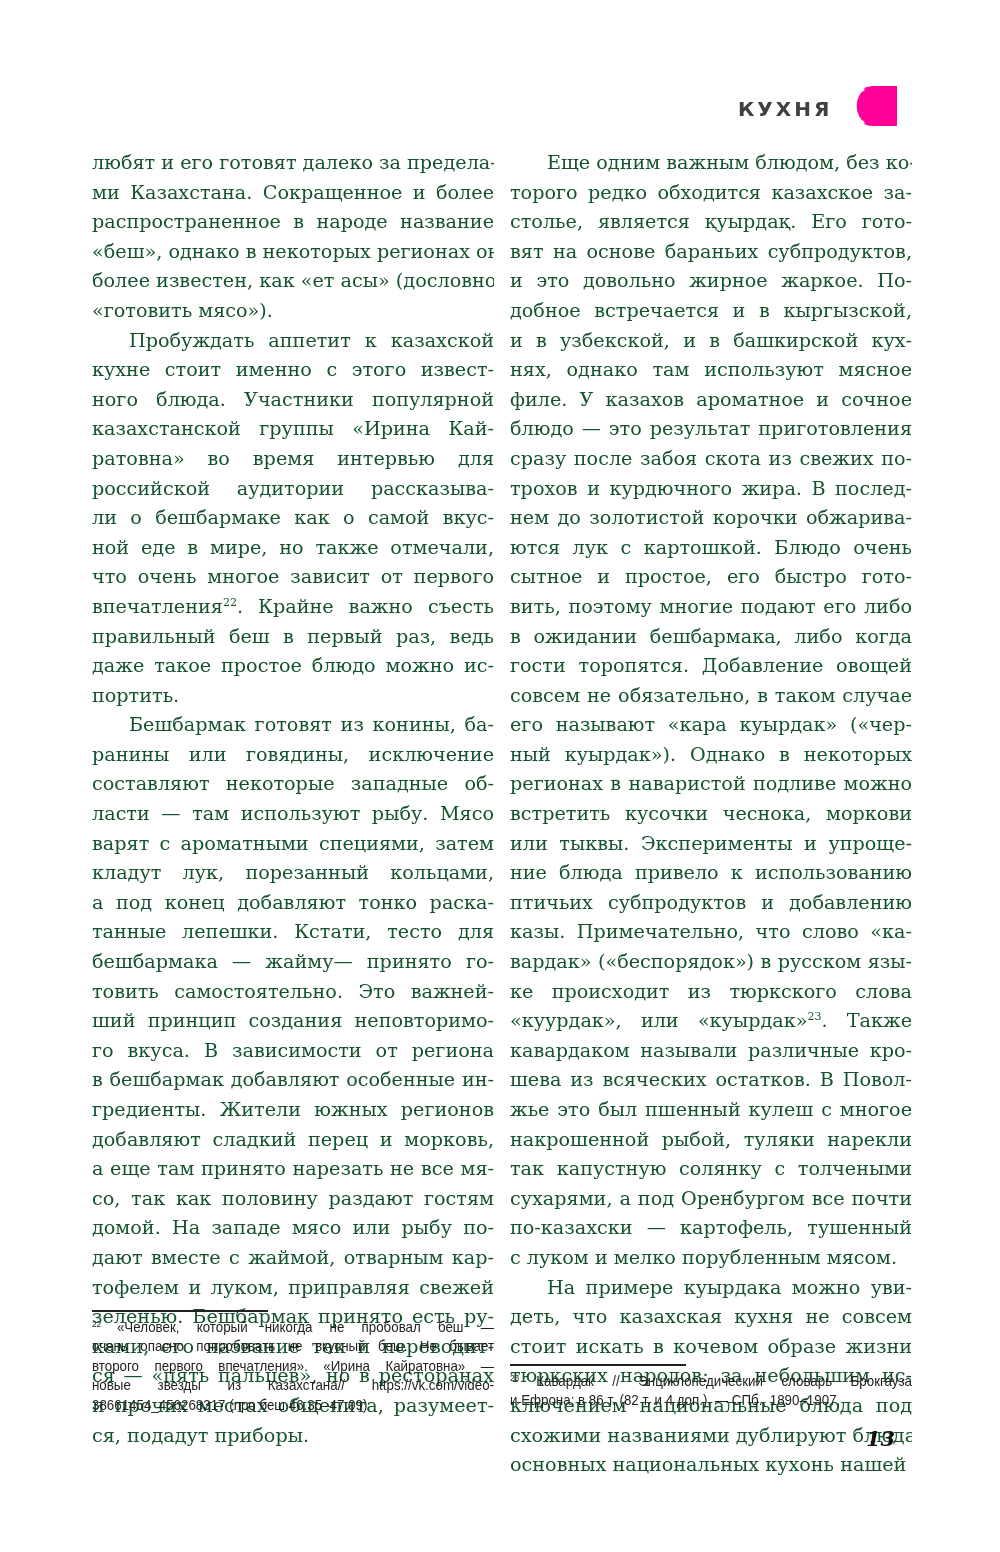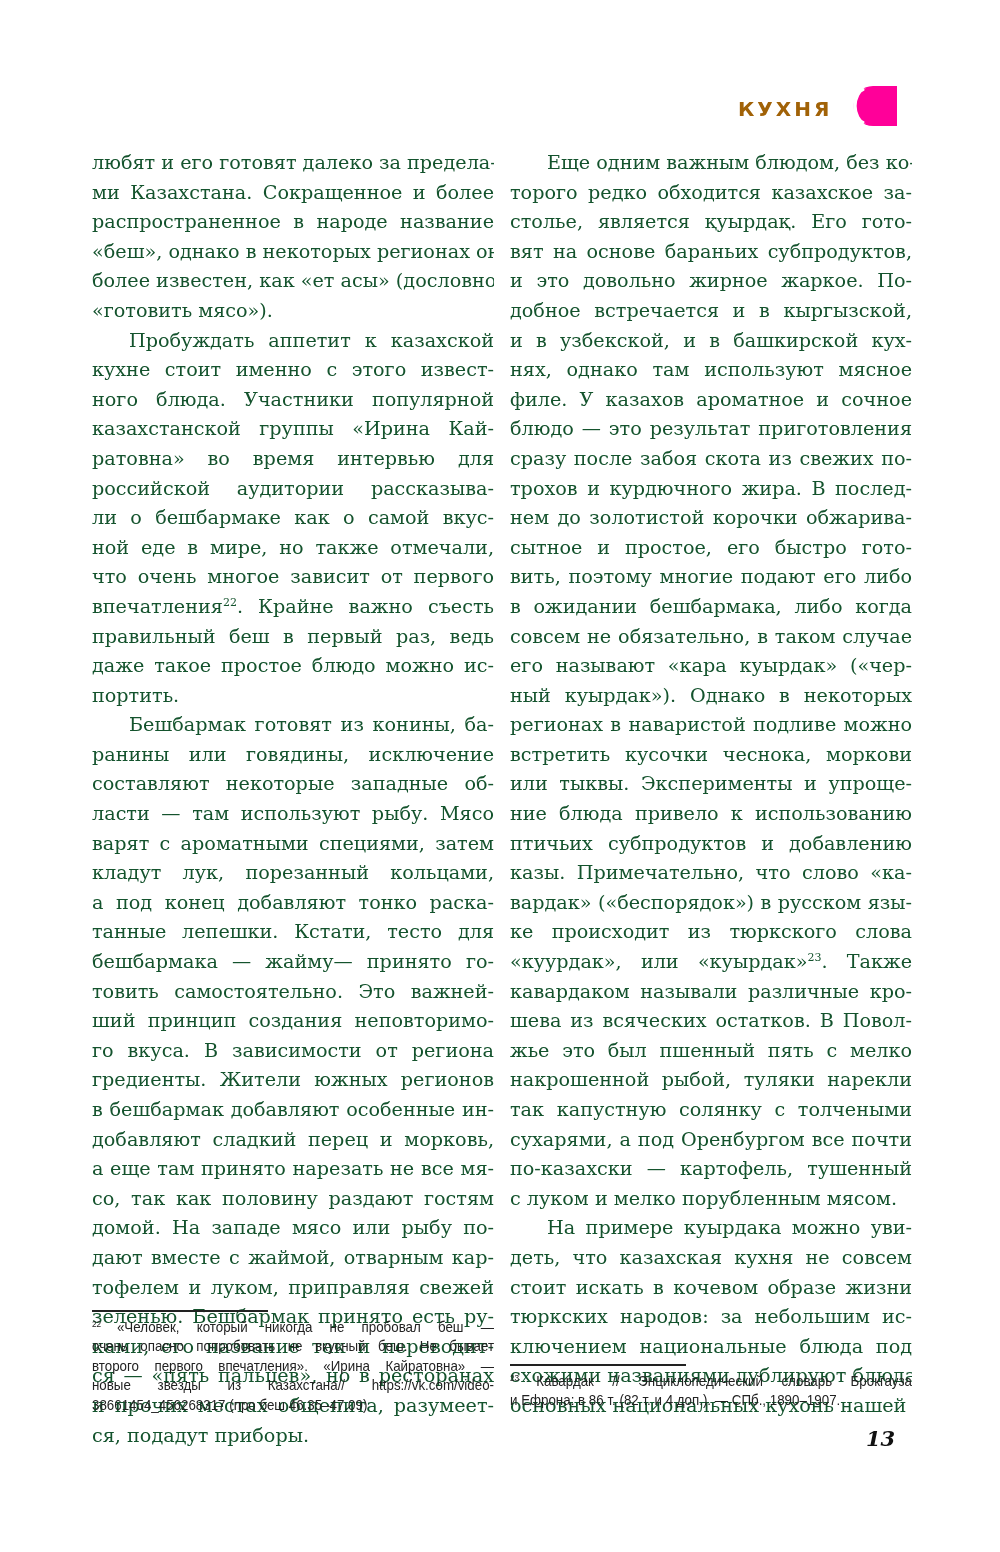--- a/index.html
+++ b/index.html
@@ -1,20 +1,20 @@
 <!DOCTYPE html>
 <html><head>
 <meta charset="utf-8">
 <style>
   html, body { margin: 0; padding: 0; background: #ffffff; }
   body { width: 1000px; height: 1552px; position: relative; overflow: hidden; color: #1a1a1a; }
   .header-title {
     position: absolute; left: 738px; top: 97px;
     font-family: "DejaVu Sans", sans-serif; font-weight: bold;
-    font-size: 20px; letter-spacing: 3px; color: #a16207;
+    font-size: 20px; letter-spacing: 3px; color: #404040;
   }
   .logo { position: absolute; left: 853px; top: 86px; width: 44px; height: 40px; }
   .col {
     position: absolute; top: 148px; width: 402px;
     font-family: "DejaVu Serif", serif; font-size: 19.2px; line-height: 29.6px;
     text-align: justify; color: #14532d;
   }
   .col-left { left: 92px; }
   .col-right { left: 510px; }
   .col p { margin: 0; }
@@ -74,22 +74,22 @@
       <span class="line">составляют некоторые западные об-</span>
       <span class="line">ласти — там используют рыбу. Мясо</span>
       <span class="line">варят с ароматными специями, затем</span>
       <span class="line">кладут лук, порезанный кольцами,</span>
       <span class="line">а под конец добавляют тонко раска-</span>
       <span class="line">танные лепешки. Кстати, тесто для</span>
       <span class="line">бешбармака — жайму— принято го-</span>
       <span class="line">товить самостоятельно. Это важней-</span>
       <span class="line">ший принцип создания неповторимо-</span>
       <span class="line">го вкуса. В зависимости от региона</span>
+      <span class="line">в бешбармак добавляют особенные ин-</span>
       <span class="line">гредиенты. Жители южных регионов</span>
-      <span class="line">в бешбармак добавляют особенные ин-</span>
       <span class="line">добавляют сладкий перец и морковь,</span>
       <span class="line">а еще там принято нарезать не все мя-</span>
       <span class="line">со, так как половину раздают гостям</span>
       <span class="line">домой. На западе мясо или рыбу по-</span>
       <span class="line">дают вместе с жаймой, отварным кар-</span>
       <span class="line">тофелем и луком, приправляя свежей</span>
       <span class="line">зеленью. Бешбармак принято есть ру-</span>
       <span class="line">ками, его название так и переводит-</span>
       <span class="line">ся — «пять пальцев», но в ресторанах</span>
       <span class="line">и прочих местах общепита, разумеет-</span>
@@ -105,38 +105,40 @@
       <span class="line">вят на основе бараньих субпродуктов,</span>
       <span class="line">и это довольно жирное жаркое. По-</span>
       <span class="line">добное встречается и в кыргызской,</span>
       <span class="line">и в узбекской, и в башкирской кух-</span>
       <span class="line">нях, однако там используют мясное</span>
       <span class="line">филе. У казахов ароматное и сочное</span>
       <span class="line">блюдо — это результат приготовления</span>
       <span class="line">сразу после забоя скота из свежих по-</span>
       <span class="line">трохов и курдючного жира. В послед-</span>
       <span class="line">нем до золотистой корочки обжарива-</span>
+      <span class="line">ются лук с картошкой. Блюдо очень</span>
       <span class="line">сытное и простое, его быстро гото-</span>
       <span class="line">вить, поэтому многие подают его либо</span>
       <span class="line">в ожидании бешбармака, либо когда</span>
+      <span class="line">гости торопятся. Добавление овощей</span>
       <span class="line">совсем не обязательно, в таком случае</span>
       <span class="line">его называют «кара куырдак» («чер-</span>
       <span class="line">ный куырдак»). Однако в некоторых</span>
       <span class="line">регионах в наваристой подливе можно</span>
       <span class="line">встретить кусочки чеснока, моркови</span>
       <span class="line">или тыквы. Эксперименты и упроще-</span>
       <span class="line">ние блюда привело к использованию</span>
       <span class="line">птичьих субпродуктов и добавлению</span>
       <span class="line">казы. Примечательно, что слово «ка-</span>
       <span class="line">вардак» («беспорядок») в русском язы-</span>
       <span class="line">ке происходит из тюркского слова</span>
       <span class="line"><span>«куурдак», или «куырдак»</span><sup>23</sup><span>. Также</span></span>
       <span class="line">кавардаком называли различные кро-</span>
       <span class="line">шева из всяческих остатков. В Повол-</span>
-      <span class="line">жье это был пшенный пять с мелко</span>
+      <span class="line">жье это был пшенный кулеш с многое</span>
       <span class="line">накрошенной рыбой, туляки нарекли</span>
       <span class="line">так капустную солянку с толчеными</span>
       <span class="line">сухарями, а под Оренбургом все почти</span>
       <span class="line">по-казахски — картофель, тушенный</span>
       <span class="line last">с луком и мелко порубленным мясом.</span>
     </p>
     <p>
       <span class="line" style="text-indent: 37px;">На примере куырдака можно уви-</span>
       <span class="line">деть, что казахская кухня не совсем</span>
       <span class="line">стоит искать в кочевом образе жизни</span>

